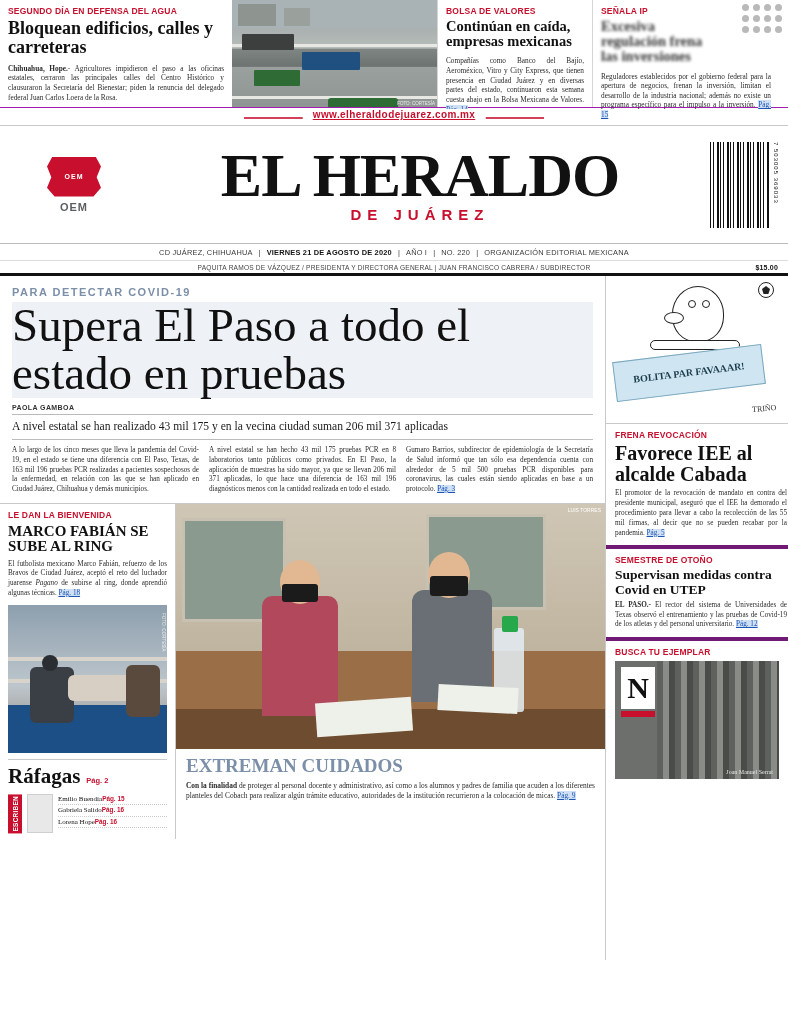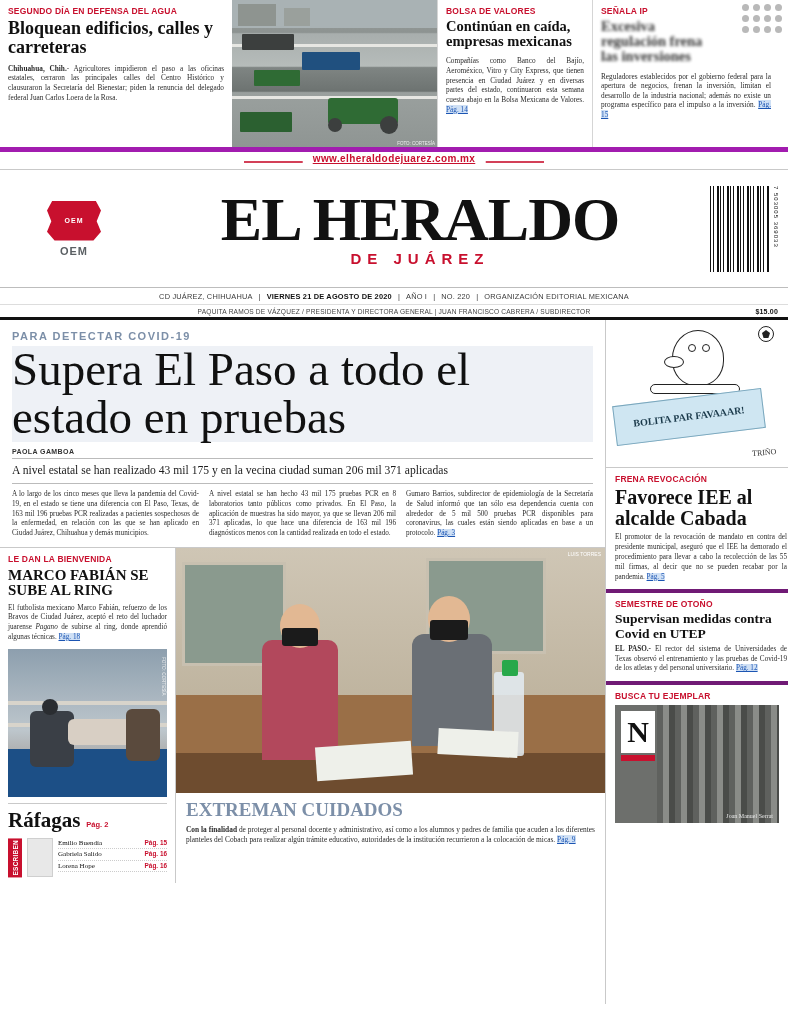--- a/index.html
+++ b/index.html
@@ -7,21 +7,21 @@
   body {
     width: 788px; height: 1024px;
     background: #ffffff;
     font-family: "Liberation Serif", serif;
     color: #111;
     overflow: hidden;
   }
   .page { position: relative; width: 788px; height: 1024px; background:#fff; }
 
   
-  .topstrip { display: flex; height: 152px; border-bottom: 5px solid #a21caf; }
+  .topstrip { display: flex; height: 108px; border-bottom: 1px solid #a21caf; }
   .ts-col { padding: 6px 8px 4px 8px; position: relative; }
   .ts-col.c1 { width: 232px; }
   .ts-col.photo { width: 205px; padding: 0; background: #b9bdbd; overflow: hidden; position: relative; }
   .ts-col.c3 { width: 155px; border-left: 1px solid #d5d5d5; }
   .ts-col.c4 { width: 196px; border-left: 1px solid #d5d5d5; }
   .kicker {
     color: #c8102e; font-family: "Liberation Sans", sans-serif;
     font-weight: bold; font-size: 8.5px; letter-spacing: .2px; text-transform: uppercase;
     margin-bottom: 3px;
   }
@@ -147,21 +147,21 @@
   .rafagas h2 { font-family:"Liberation Serif",serif; font-weight:bold; font-size:21px; margin:0; }
   .rafagas .pag { font-family:"Liberation Sans",sans-serif; font-weight:bold; font-size:7.5px; color:#c8102e; }
   .escriben { display:flex; gap:5px; margin-top:5px; align-items:stretch; }
   .escriben .tag {
     background:#c8102e; color:#fff; font-family:"Liberation Sans",sans-serif; font-weight:bold;
     font-size:6.4px; letter-spacing:.3px; writing-mode:vertical-rl; transform:rotate(180deg);
     padding:2px 2px; display:flex; align-items:center; justify-content:center; width:14px;
   }
   .escriben .sq { width:26px; background:#e8e8e8; border:1px solid #cfcfcf; }
   .escriben ul { list-style:none; margin:0; padding:0; flex:1; }
-  .escriben li { display:flex; justify-content:space-between; font-size:7px; line-height:1.5; border-bottom:1px dotted #ccc; }
+  .escriben li { display:flex; justify-content:flex-start; font-size:7px; line-height:1.5; border-bottom:1px dotted #ccc; }
   .escriben li span.p { color:#c8102e; font-weight:bold; font-family:"Liberation Sans",sans-serif; font-size:6.4px; }
 
   
   .mainphoto { height: 245px; background:#c9bfae; position:relative; overflow:hidden; }
   .mp-wall { position:absolute; left:0; top:0; width:100%; height:62%; background:linear-gradient(180deg,#cfc6b5,#bfb49f); }
   .mp-window { position:absolute; background:#8a9a8e; border:3px solid #c8c0b0; }
   .mp-counter { position:absolute; left:0; bottom:0; width:100%; height:40%; background:#9a6f47; }
   .mp-counter2 { position:absolute; left:0; bottom:0; width:100%; height:16%; background:#6e4c2f; }
   .mp-person { position:absolute; background:#b2485c; border-radius:10px 10px 0 0; }
   .mp-head { position:absolute; background:#e2b893; border-radius:50%; }
@@ -214,21 +214,21 @@
 </head>
 <body>
 
 <div class="page">
 
   <div class="topstrip">
 
     <div class="ts-col c1">
       <div class="kicker">SEGUNDO DÍA EN DEFENSA DEL AGUA</div>
       <h2 class="ts-head">Bloquean edificios, calles y carreteras</h2>
-      <p class="ts-body"><b>Chihuahua, Chih.-</b><span> Agricultores impidieron el paso a las oficinas estatales, cerraron las principales calles del Centro Histórico y clausuraron la Secretaría del Bienestar; piden la renuncia del delegado federal Juan Carlos Loera de la Rosa.</span></p>
+      <p class="ts-body"><b>Chihuahua, Hope.-</b><span> Agricultores impidieron el paso a las oficinas estatales, cerraron las principales calles del Centro Histórico y clausuraron la Secretaría del Bienestar; piden la renuncia del delegado federal Juan Carlos Loera de la Rosa.</span></p>
     </div>
 
     <div class="ts-col photo">
       <div class="road"></div>
       <div class="sky"></div>
       <div class="bldg" style="left:6px;top:4px;width:38px;height:22px;"></div>
       <div class="bldg" style="left:52px;top:8px;width:26px;height:18px;background:#9aa09c;"></div>
       <div class="strip" style="left:0;top:44px;width:100%;height:3px;background:#e7e7e3;"></div>
       <div class="strip" style="left:0;top:96px;width:100%;height:3px;background:#e7e7e3;"></div>
       <div class="truck grey" style="left:10px;top:34px;width:52px;height:16px;"></div>

